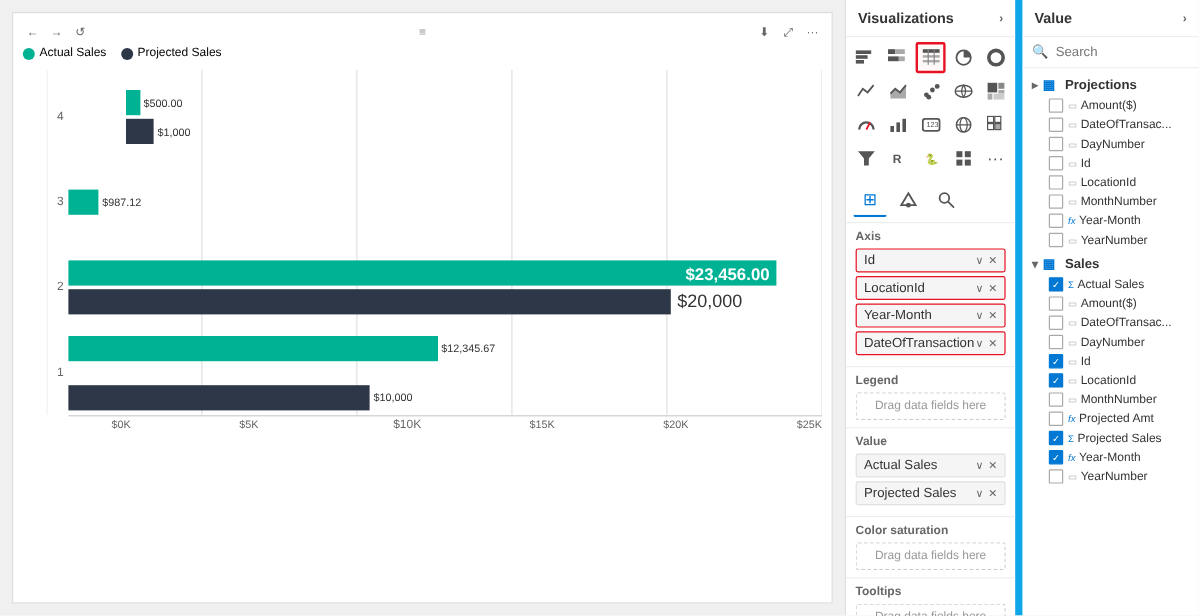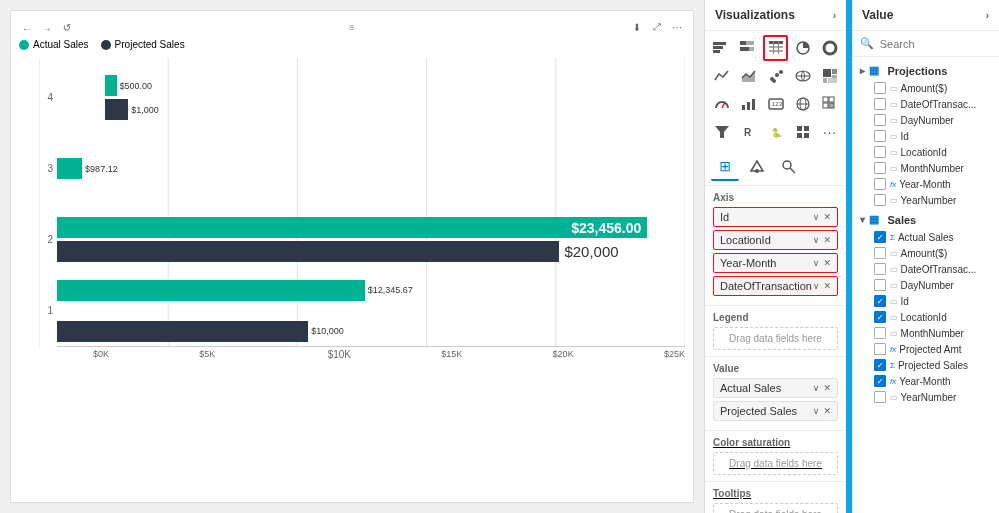--- a/index.html
+++ b/index.html
@@ -353,21 +353,20 @@
     .fields-pane {
       width: 147px;
       display: flex;
       flex-direction: column;
     }
 
     
     .color-sat-section, .tooltip-section {
       padding: 6px 8px;
       border-top: 1px solid #eee;
-      text-decoration: underline;
     }
   </style>
 </head>
 <body>
 
 <div class="chart-area" style="flex:1; padding:10px;">
   <div class="chart-container">
     <div class="chart-toolbar">
       <div class="chart-toolbar-left">
         <span class="chart-icon-btn">←</span>

